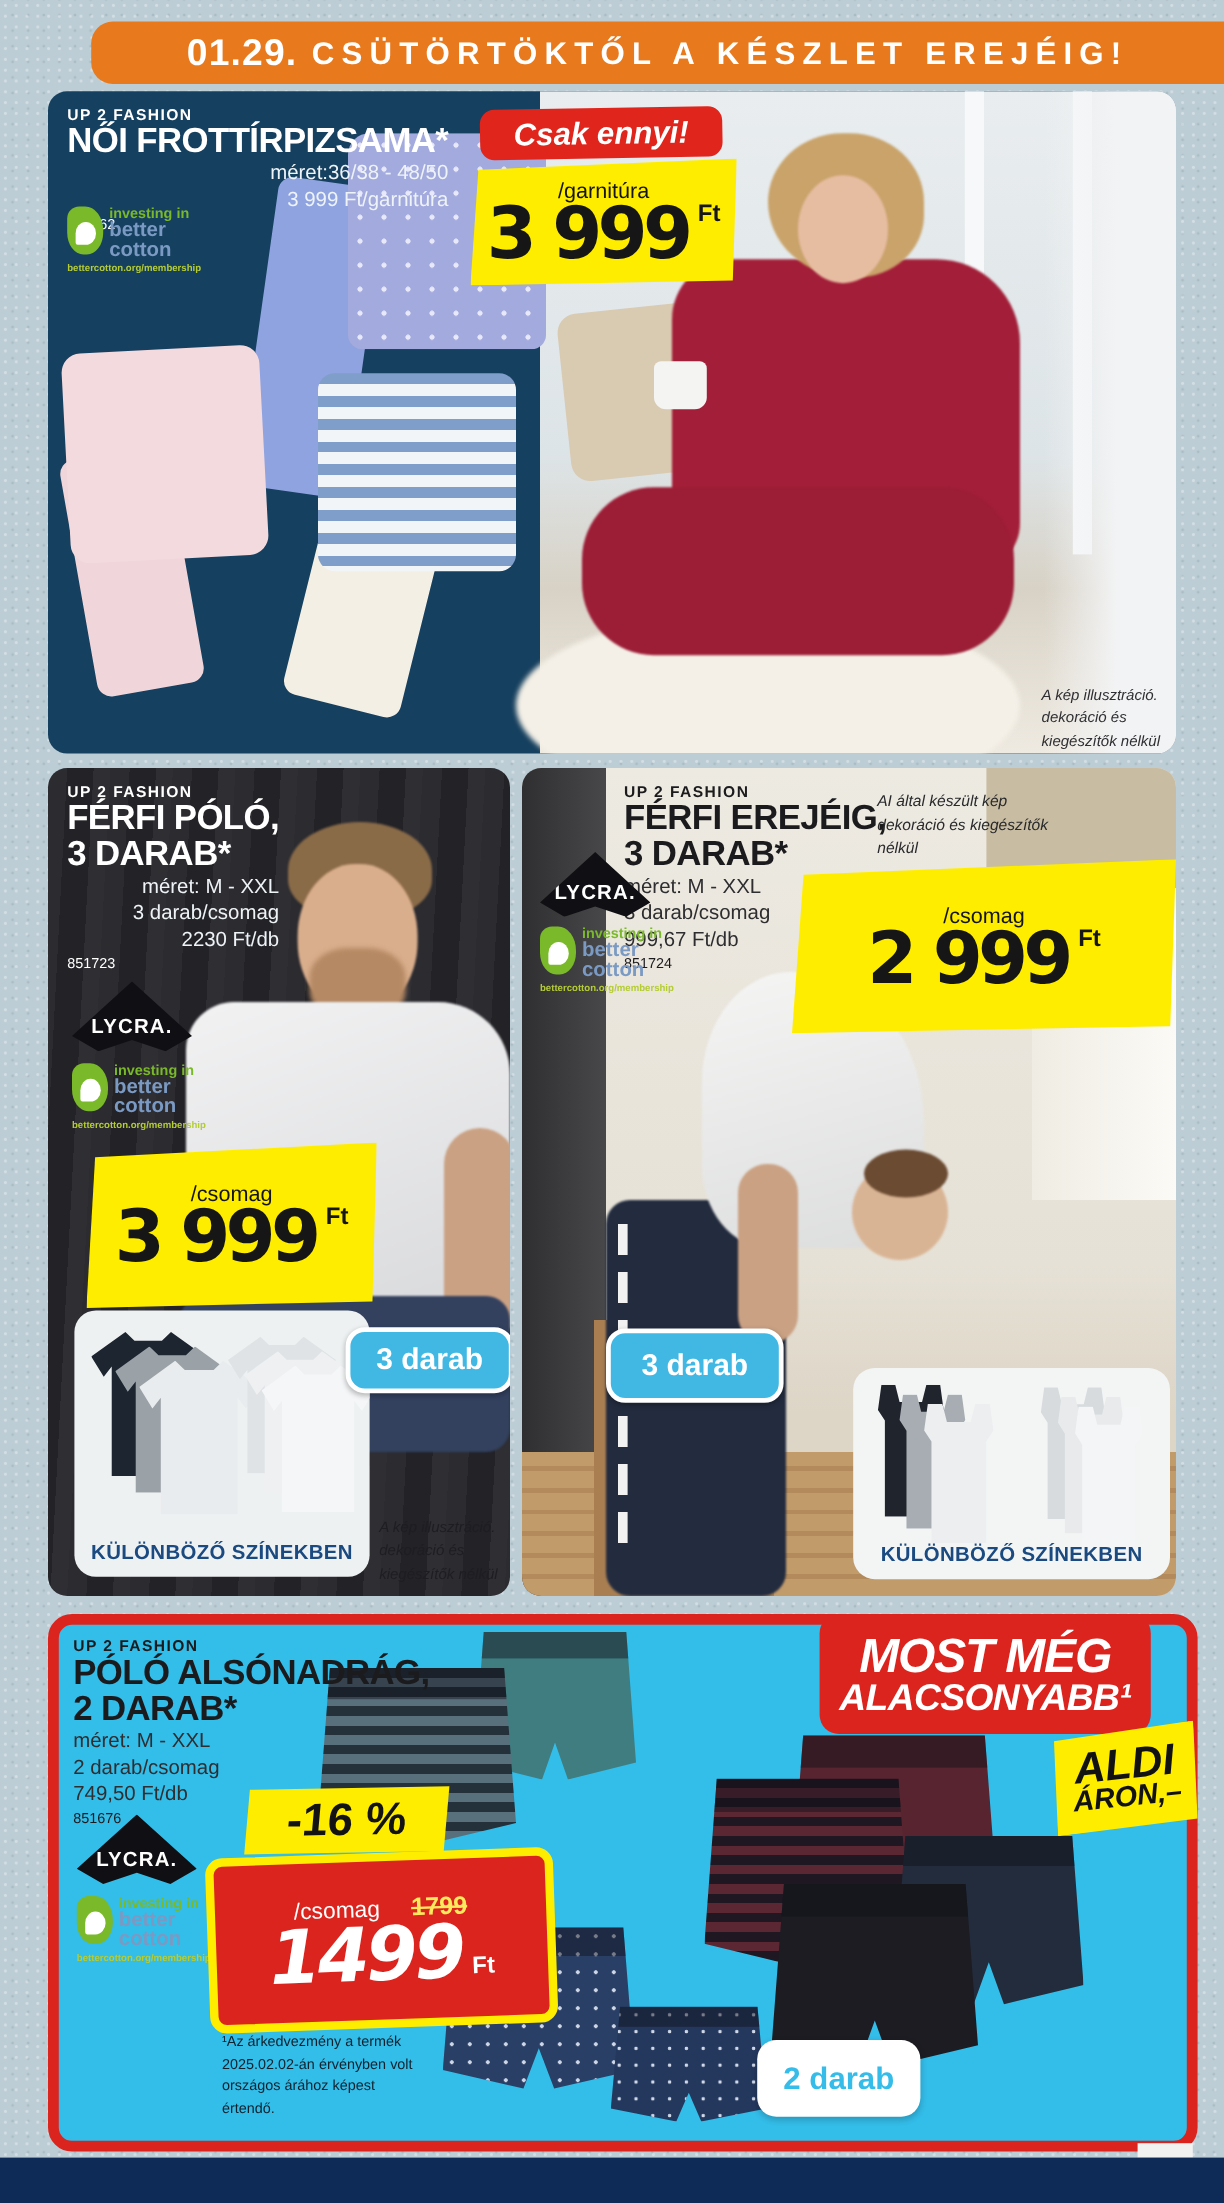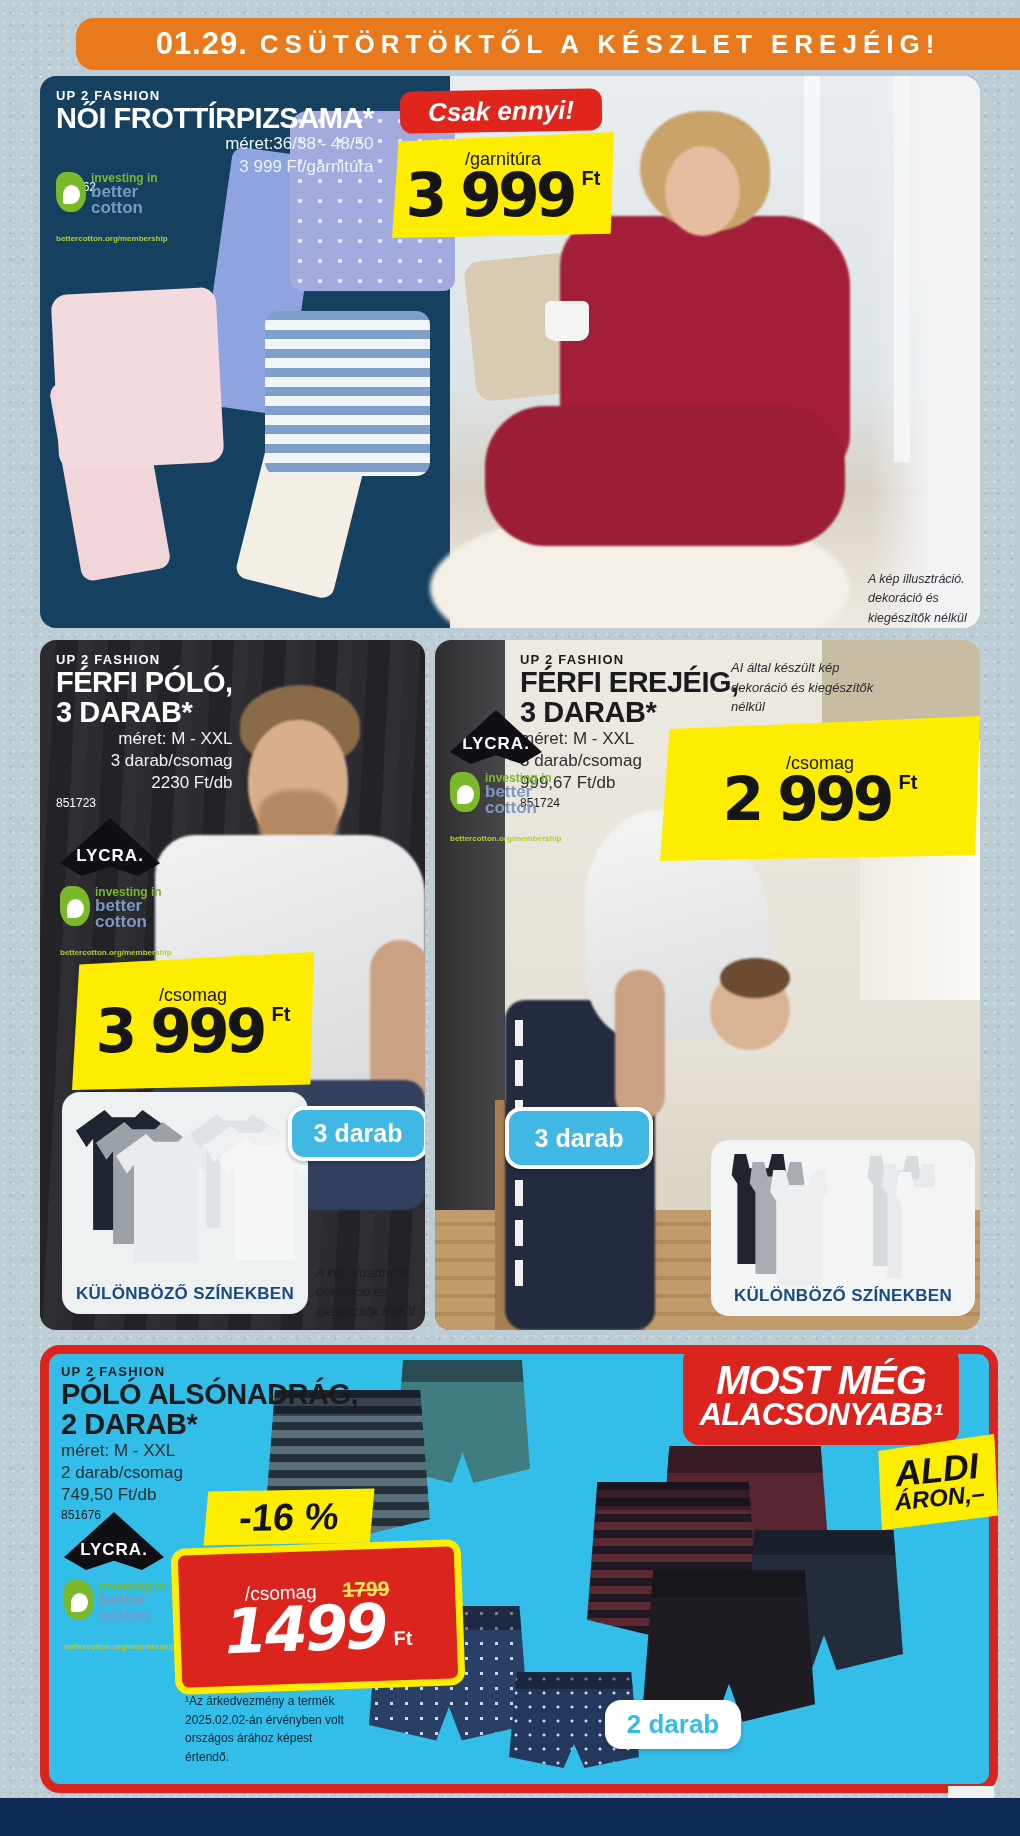--- a/index.html
+++ b/index.html
@@ -55,21 +55,21 @@
   .lycra{position:absolute;z-index:7;background:#101014;display:flex;align-items:flex-end;justify-content:center;
          clip-path:polygon(50% 0,100% 78%,78% 100%,50% 84%,22% 100%,0 78%);}
   .lycra span{color:#fff;font-size:17px;font-weight:700;letter-spacing:1px;margin-bottom:10px;}
   .bc{position:absolute;z-index:7;width:110px;}
   .bc .row{display:flex;gap:5px;}
   .bc .bglyph{width:30px;height:40px;background:#7ab929;border-radius:10px 50% 45% 45%;position:relative;flex:none;}
   .bc .bglyph:after{content:"";position:absolute;left:7px;top:13px;width:17px;height:19px;background:#fff;border-radius:50% 50% 50% 10%;}
   .bc .t1{color:#7ab929;font-size:12px;font-weight:700;line-height:1;}
   .bc .t2{color:#7b9ac3;font-size:17px;font-weight:800;line-height:.95;}
   .bc .t3{color:#7b9ac3;font-size:17px;font-weight:800;line-height:.95;}
-  .bc .sub{color:#b5cc34;font-size:8px;font-weight:700;margin-top:18px;white-space:nowrap;}
+  .bc .sub{color:#b5cc34;font-size:8px;font-weight:700;margin-top:3px;white-space:nowrap;}
 
   
   .block1{left:40px;top:76px;width:940px;height:552px;background:#16405f;}
   .photo1{position:absolute;right:0;top:0;width:530px;height:100%;
           background:linear-gradient(180deg,#e9edef 0%,#dde4e7 55%,#d8d2c6 75%,#efeae1 100%);}
   .winbar{position:absolute;top:0;width:16px;height:70%;background:#f6f8f9;}
   .shape{position:absolute;}
   
   .pj-top-lilac{left:250px;top:35px;width:165px;height:180px;background:#a3aadd;border-radius:18px 18px 12px 12px;
       background-image:radial-gradient(#e7e9fa 2px,transparent 2.3px);background-size:20px 20px;z-index:3;}
@@ -144,21 +144,21 @@
           display:flex;align-items:center;justify-content:center;font-size:38px;font-weight:900;color:#131313;z-index:8;}
   .redtag{position:absolute;left:124px;top:190px;width:276px;height:132px;background:#dc241f;border:7px solid #ffed00;
           border-radius:14px;transform:rotate(-2deg);z-index:9;display:flex;flex-direction:column;align-items:center;justify-content:center;}
   .redtag .row1{display:flex;gap:26px;align-items:baseline;}
   .redtag .per4{color:#fff;font-size:19px;}
   .redtag .old{color:#ffe95c;font-size:21px;font-weight:700;text-decoration:line-through;}
   .redtag .row2{display:flex;align-items:flex-end;line-height:.85;}
   .redtag .price4{font-family:"DejaVu Sans",sans-serif;font-weight:900;font-style:italic;font-size:62px;color:#fff;letter-spacing:-3px;}
   .redtag .ft4{font-size:20px;font-weight:900;color:#fff;margin:0 0 5px 8px;}
   .footnote{position:absolute;left:136px;top:338px;width:172px;font-size:12px;line-height:1.55;color:#10222e;z-index:8;}
-  .badge4{left:556px;top:346px;width:136px;height:49px;}
+  .badge4{left:582px;top:346px;width:136px;height:64px;}
 
   
   .footer-bar{position:absolute;left:0;top:1798px;width:1020px;height:38px;background:#0e2a56;}
   .white-tab{position:absolute;left:948px;top:1786px;width:46px;height:12px;background:#f2f2f0;}
 </style>
 </head>
 <body>
 
 <div class="page">
 

